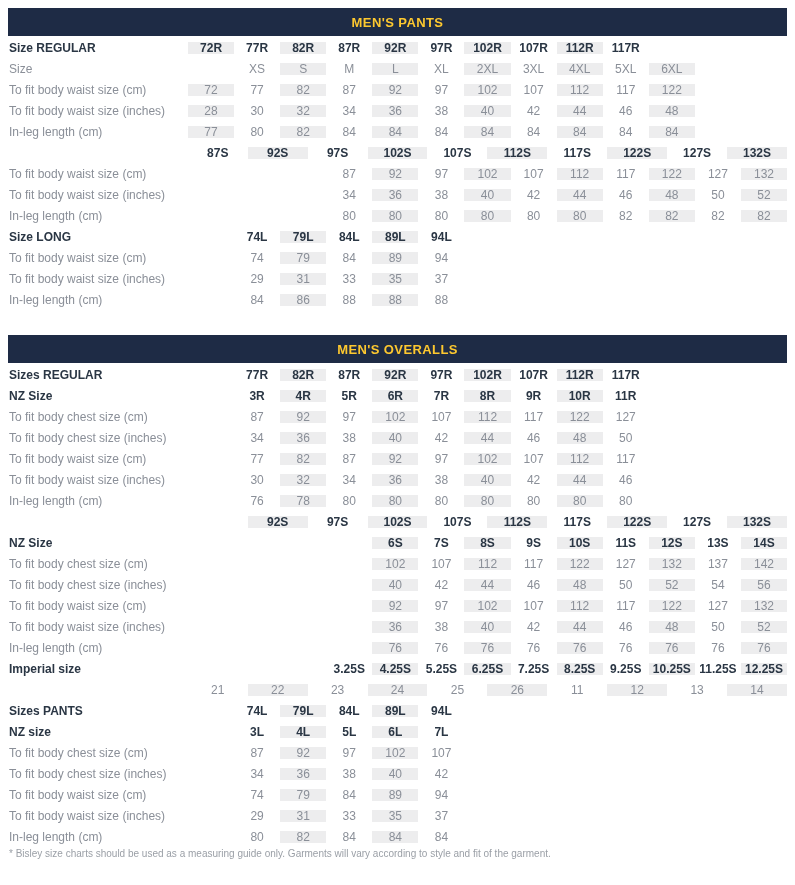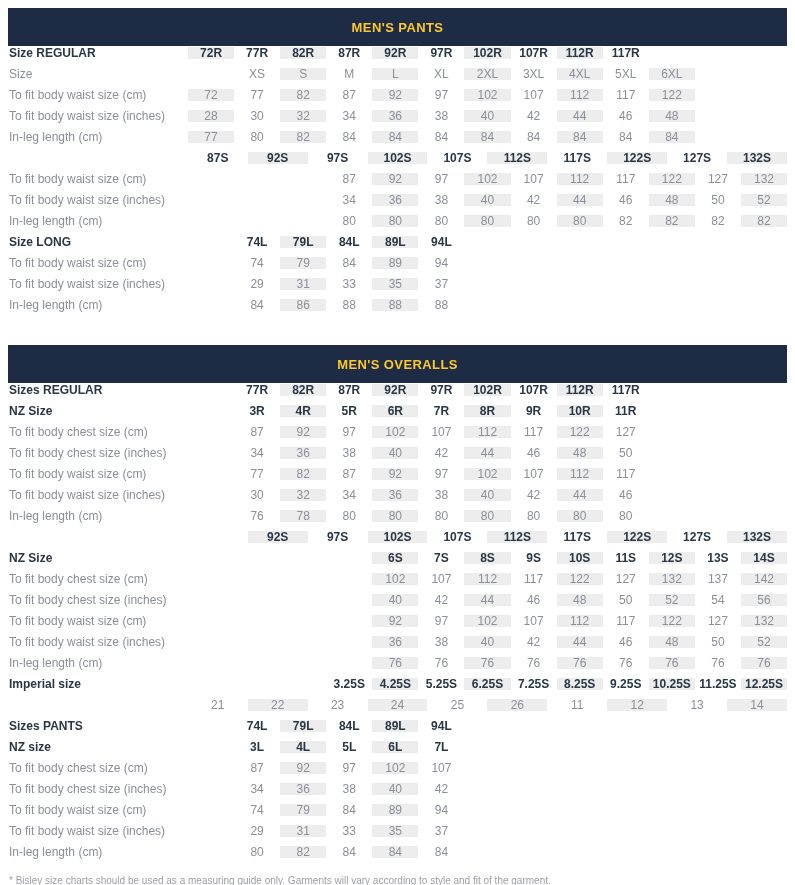--- a/index.html
+++ b/index.html
@@ -17,37 +17,37 @@
     color:var(--gray-text);
   }
   .page{
     width:795px;
     min-height:885px;
     padding:8px 8px 10px 8px;
   }
   .size-table{width:779px;}
   .size-table + .size-table{margin-top:25px;}
   .table-header{
-    height:38px;
+    height:28px;
     background:var(--navy);
     display:flex;
     align-items:center;
     justify-content:center;
   }
   .table-header span{
     color:var(--yellow);
     font-weight:700;
     font-size:13px;
     letter-spacing:.4px;
   }
   .table-body{margin-top:1px;}
   .trow{
     display:flex;
     height:21px;
-    align-items:flex-start;
+    align-items:center;
   }
   .cell{
     display:flex;
     align-items:center;
     font-size:12px;
     line-height:1;
     white-space:nowrap;
   }
   .cell.label{
     width:180px;
@@ -61,21 +61,21 @@
     flex:1 1 0;
     justify-content:center;
     color:var(--gray-text);
   }
   .cell.stripe{background:var(--stripe);}
   .cell.bold{
     color:var(--bold-text);
     font-weight:700;
   }
   .footnote{
-    margin-top:8px;
+    margin-top:1px;
     font-size:10px;
     color:#9a9fa6;
     padding-left:1px;
   }
 </style>
 </head>
 <body>
 
 <div class="page">
 

